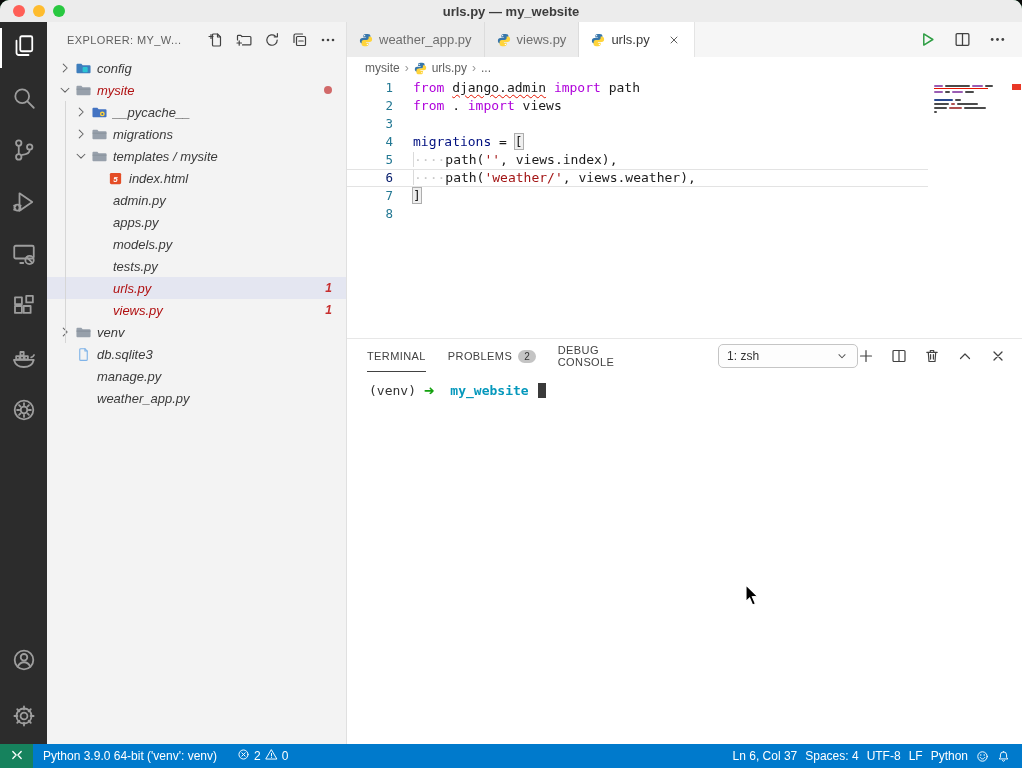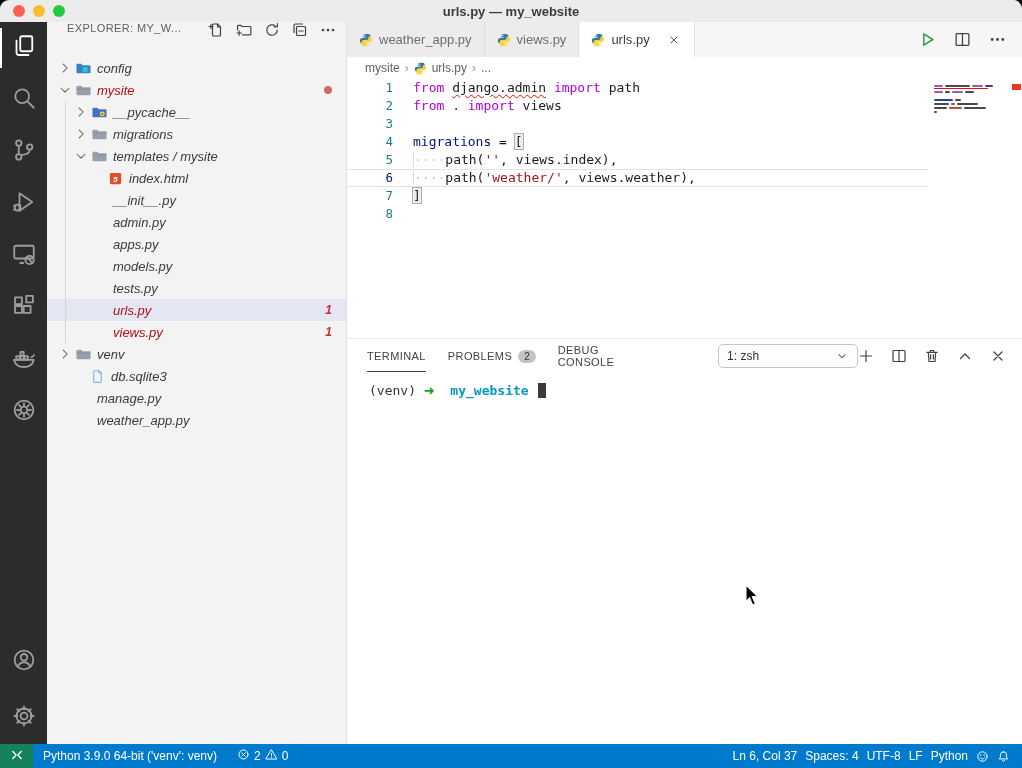--- a/index.html
+++ b/index.html
@@ -16,21 +16,21 @@
   
   .activitybar{position:absolute;left:0;top:22px;width:47px;height:722px;background:#2c2c2c;display:flex;flex-direction:column;}
   .abar-item{width:47px;height:52px;display:flex;align-items:center;justify-content:center;color:#9d9d9d;position:relative;cursor:pointer;}
   .abar-item svg{width:24px;height:24px;}
   .abar-item.active{color:#ffffff;}
   .abar-item.active::before{content:"";position:absolute;left:0;top:6px;bottom:6px;width:2px;background:#fff;}
   .abar-bottom{margin-top:auto;margin-bottom:4px;}
 
   
   .sidebar{position:absolute;left:47px;top:22px;width:299px;height:722px;background:#f3f3f3;overflow:hidden;}
-  .sb-header{height:35px;display:flex;align-items:flex-start;padding:0 10px 0 20px;}
+  .sb-header{height:35px;display:flex;align-items:center;padding:0 10px 0 20px;}
   .sb-title{font-size:11px;color:#616161;letter-spacing:.4px;white-space:nowrap;flex:0 1 auto;overflow:hidden;}
   .sb-actions{margin-left:auto;display:flex;gap:12px;align-items:center;color:#424242;}
   .sb-actions .ic svg{width:16px;height:16px;display:block;}
   .sb-actions .ic{cursor:pointer;}
   #tree{position:relative;font-style:italic;}
   .row{position:relative;height:22px;display:flex;align-items:center;font-size:13px;color:#3b3b3b;cursor:pointer;white-space:nowrap;}
   .row.selected{background:#e4e6f1;}
   .row.error .lbl{color:#b01011;}
   .row .chev{width:16px;height:16px;display:flex;align-items:center;justify-content:center;color:#646465;flex:0 0 16px;}
   .row .chev svg{width:14px;height:14px;}
@@ -318,25 +318,20 @@
             <svg viewBox="0 0 16 16">
               <rect x="2" y="2" width="12" height="12" rx="1.5" fill="#e44d26"></rect>
               <text x="8" y="11.6" font-size="8.5" font-weight="bold" fill="#fff" text-anchor="middle" font-family="Liberation Sans, sans-serif">5</text>
             </svg>
           </span>
           <span class="lbl">index.html</span>
         </div>
         <div class="row" style="padding-left: 26px;">
           <span class="chev"></span>
           <span class="fico"></span>
-          <span class="lbl">__init__.py</span>
-        </div>
-        <div class="row" style="padding-left: 26px;">
-          <span class="chev"></span>
-          <span class="fico"></span>
           <span class="lbl">admin.py</span>
         </div>
         <div class="row" style="padding-left: 26px;">
           <span class="chev"></span>
           <span class="fico"></span>
           <span class="lbl">apps.py</span>
         </div>
         <div class="row" style="padding-left: 26px;">
           <span class="chev"></span>
           <span class="fico"></span>
@@ -366,21 +361,21 @@
             </svg>
           </span>
           <span class="fico">
             <svg viewBox="0 0 16 16">
               <path fill="#97a0ab" d="M1.5 3h4.2l1.4 1.5h7.4a1 1 0 0 1 1 1V12a1 1 0 0 1-1 1h-13a1 1 0 0 1-1-1V4a1 1 0 0 1 1-1z"></path>
               <path fill="#848d98" d="M.5 6h15v1H.5z"></path>
             </svg>
           </span>
           <span class="lbl">venv</span>
         </div>
-        <div class="row" style="padding-left: 24px;">
+        <div class="row" style="padding-left: 10px;">
           <span class="chev"></span>
           <span class="fico">
             <svg viewBox="0 0 16 16" fill="none" stroke="#7fb3e8" stroke-width="1.2" stroke-linecap="round" stroke-linejoin="round">
               <path d="M9.5 1.8H5a1 1 0 0 0-1 1v10.4a1 1 0 0 0 1 1h6a1 1 0 0 0 1-1V4.3z"></path>
               <path d="M9.5 1.8v2.5H12"></path>
             </svg>
           </span>
           <span class="lbl">db.sqlite3</span>
         </div>
         <div class="row" style="padding-left: 10px;">

